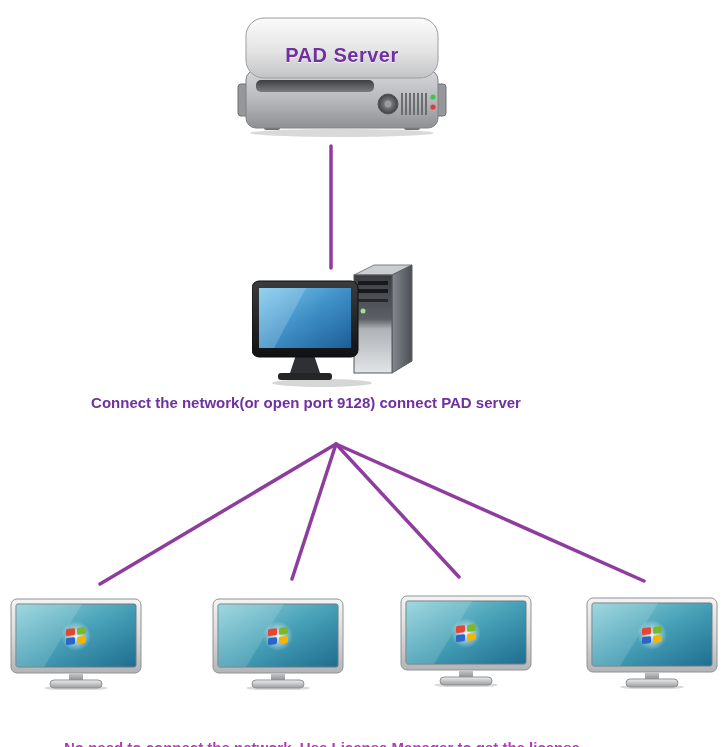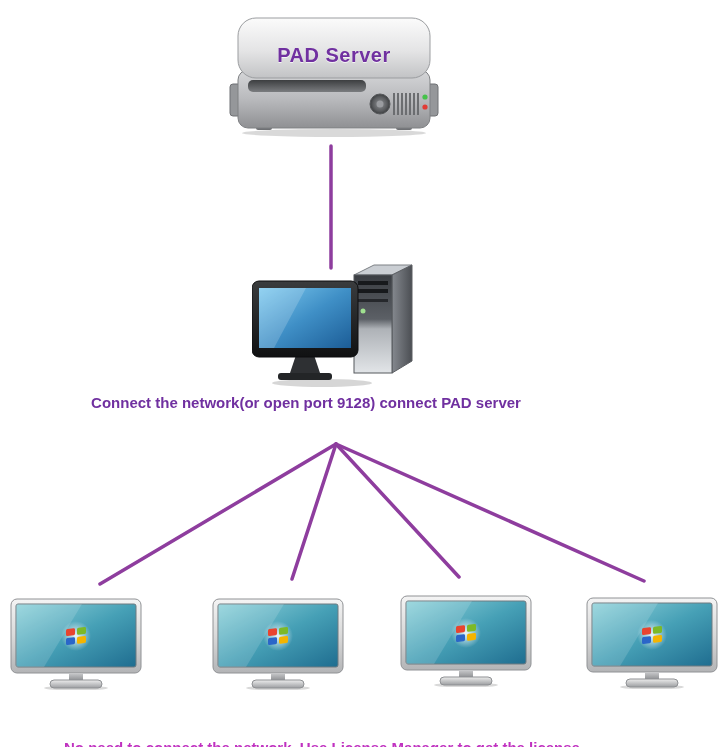--- a/index.html
+++ b/index.html
@@ -5,21 +5,21 @@
   html,body{margin:0;padding:0;background:#ffffff;}
   .canvas{
     position:relative;
     width:724px;height:747px;
     background:#ffffff;
     font-family:"Liberation Sans", sans-serif;
     overflow:hidden;
   }
   .connectors{position:absolute;left:0;top:0;width:724px;height:747px;pointer-events:none;}
   .node{position:absolute;}
-  .server-node{left:228px;top:14px;width:212px;height:124px;}
+  .server-node{left:236px;top:14px;width:212px;height:124px;}
   .server-label{
     position:absolute;left:0;top:30px;width:100%;
     text-align:center;font-size:20px;font-weight:bold;
     color:#7030a0;letter-spacing:0.5px;
     text-shadow:0 1px 0 rgba(255,255,255,0.7);
   }
   .workstation-node{left:252px;top:253px;width:170px;height:135px;}
   .client-node{width:132px;height:92px;}
   .client-1{left:10px;top:598px;}
   .client-2{left:212px;top:598px;}

